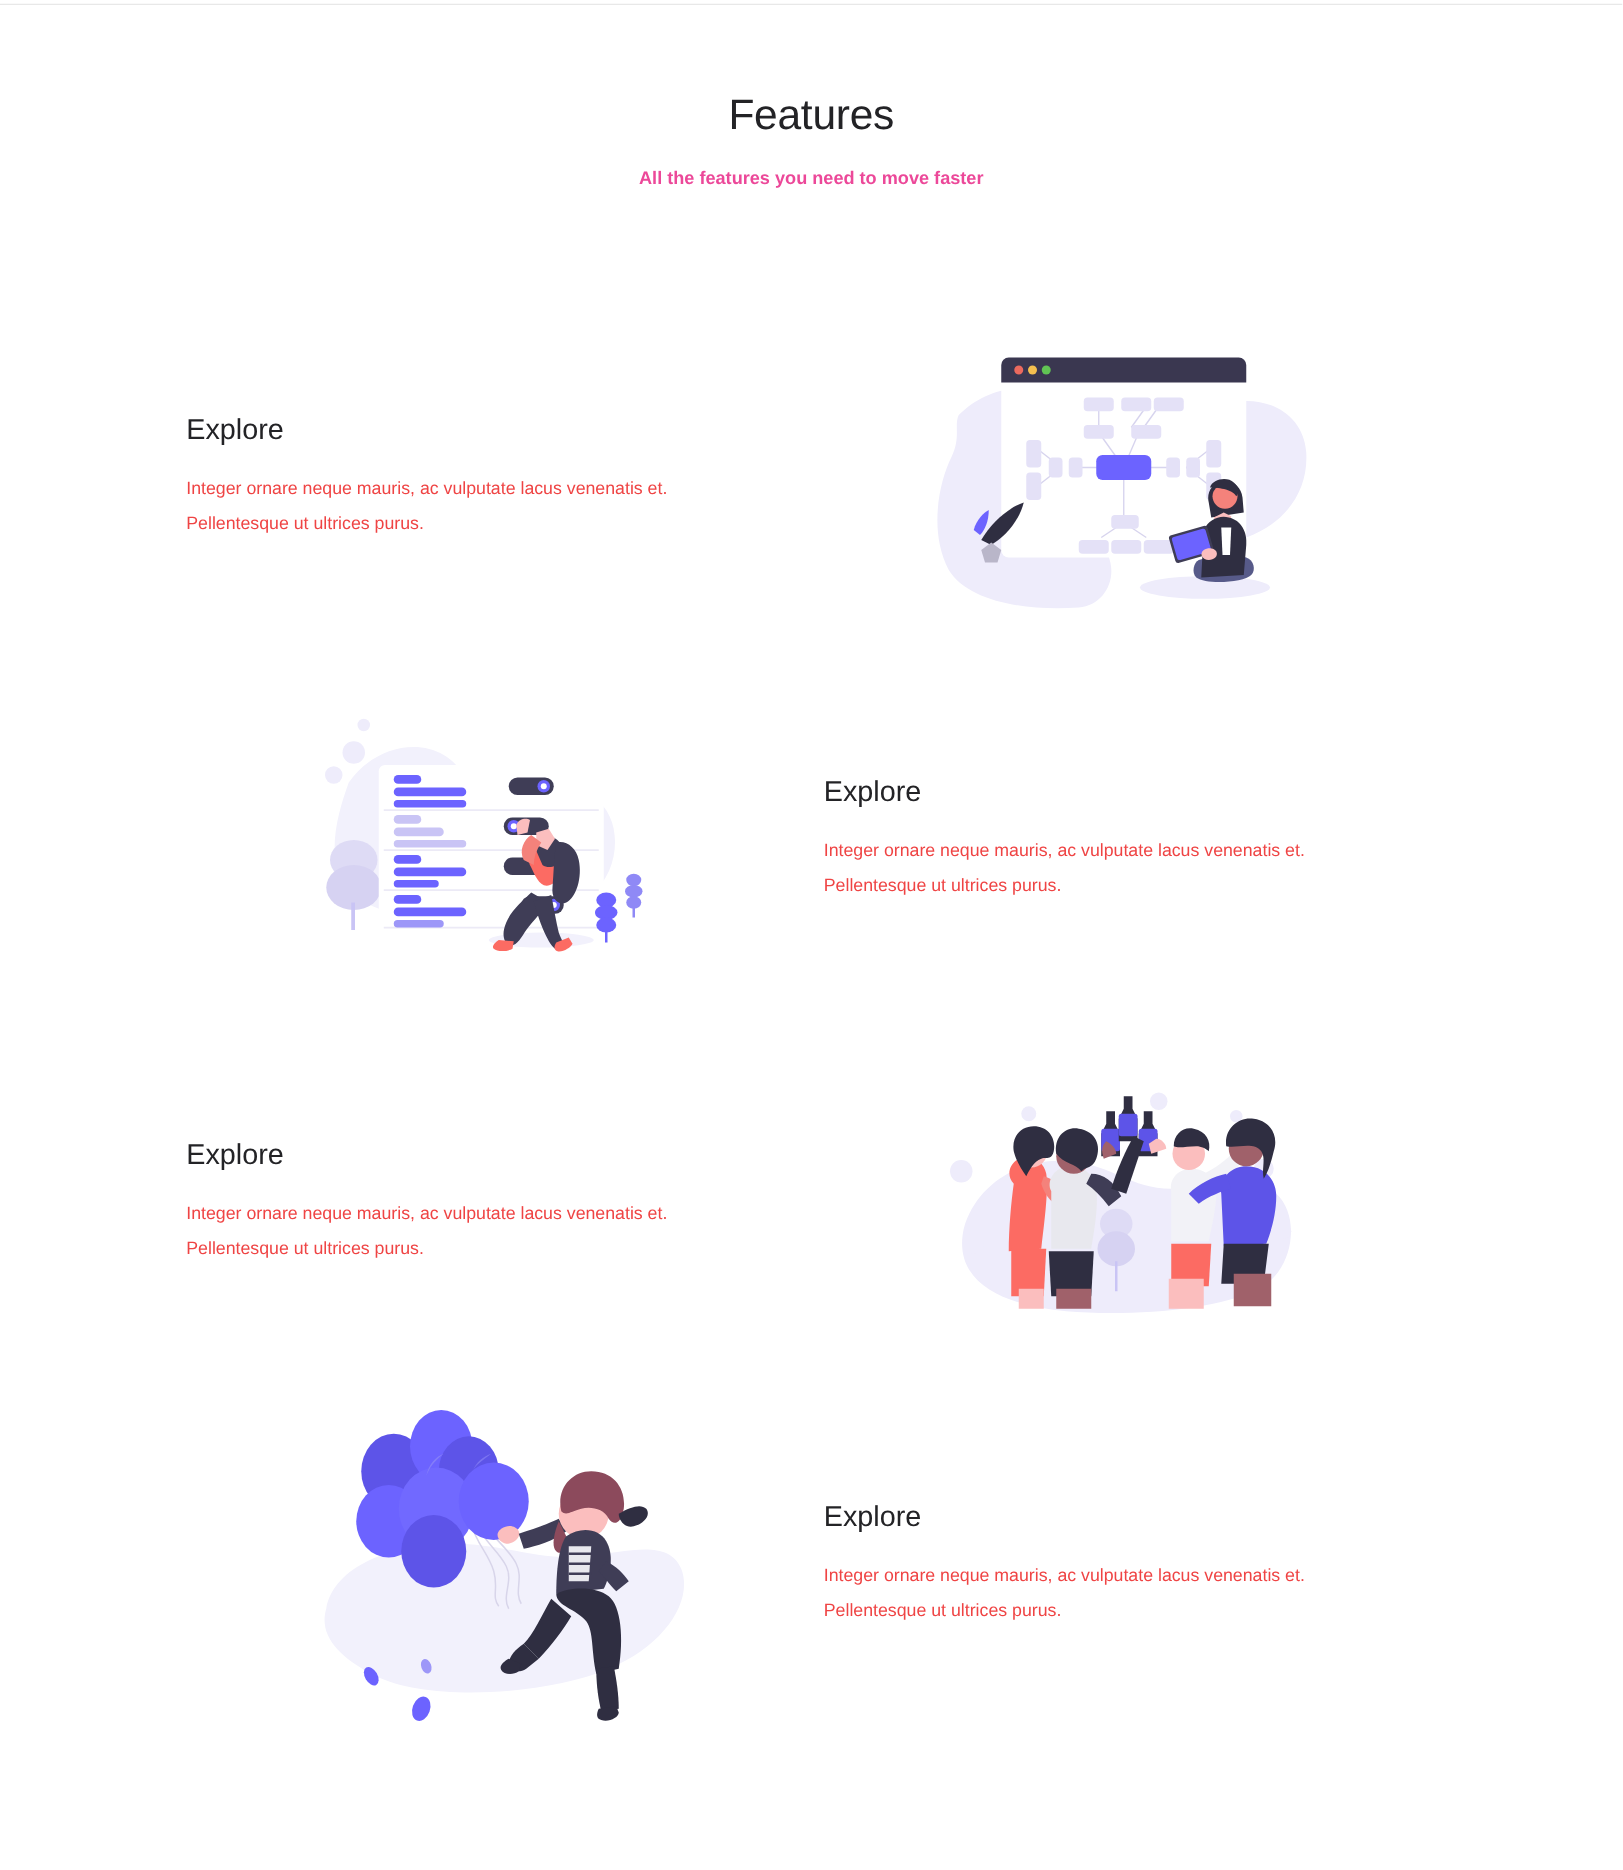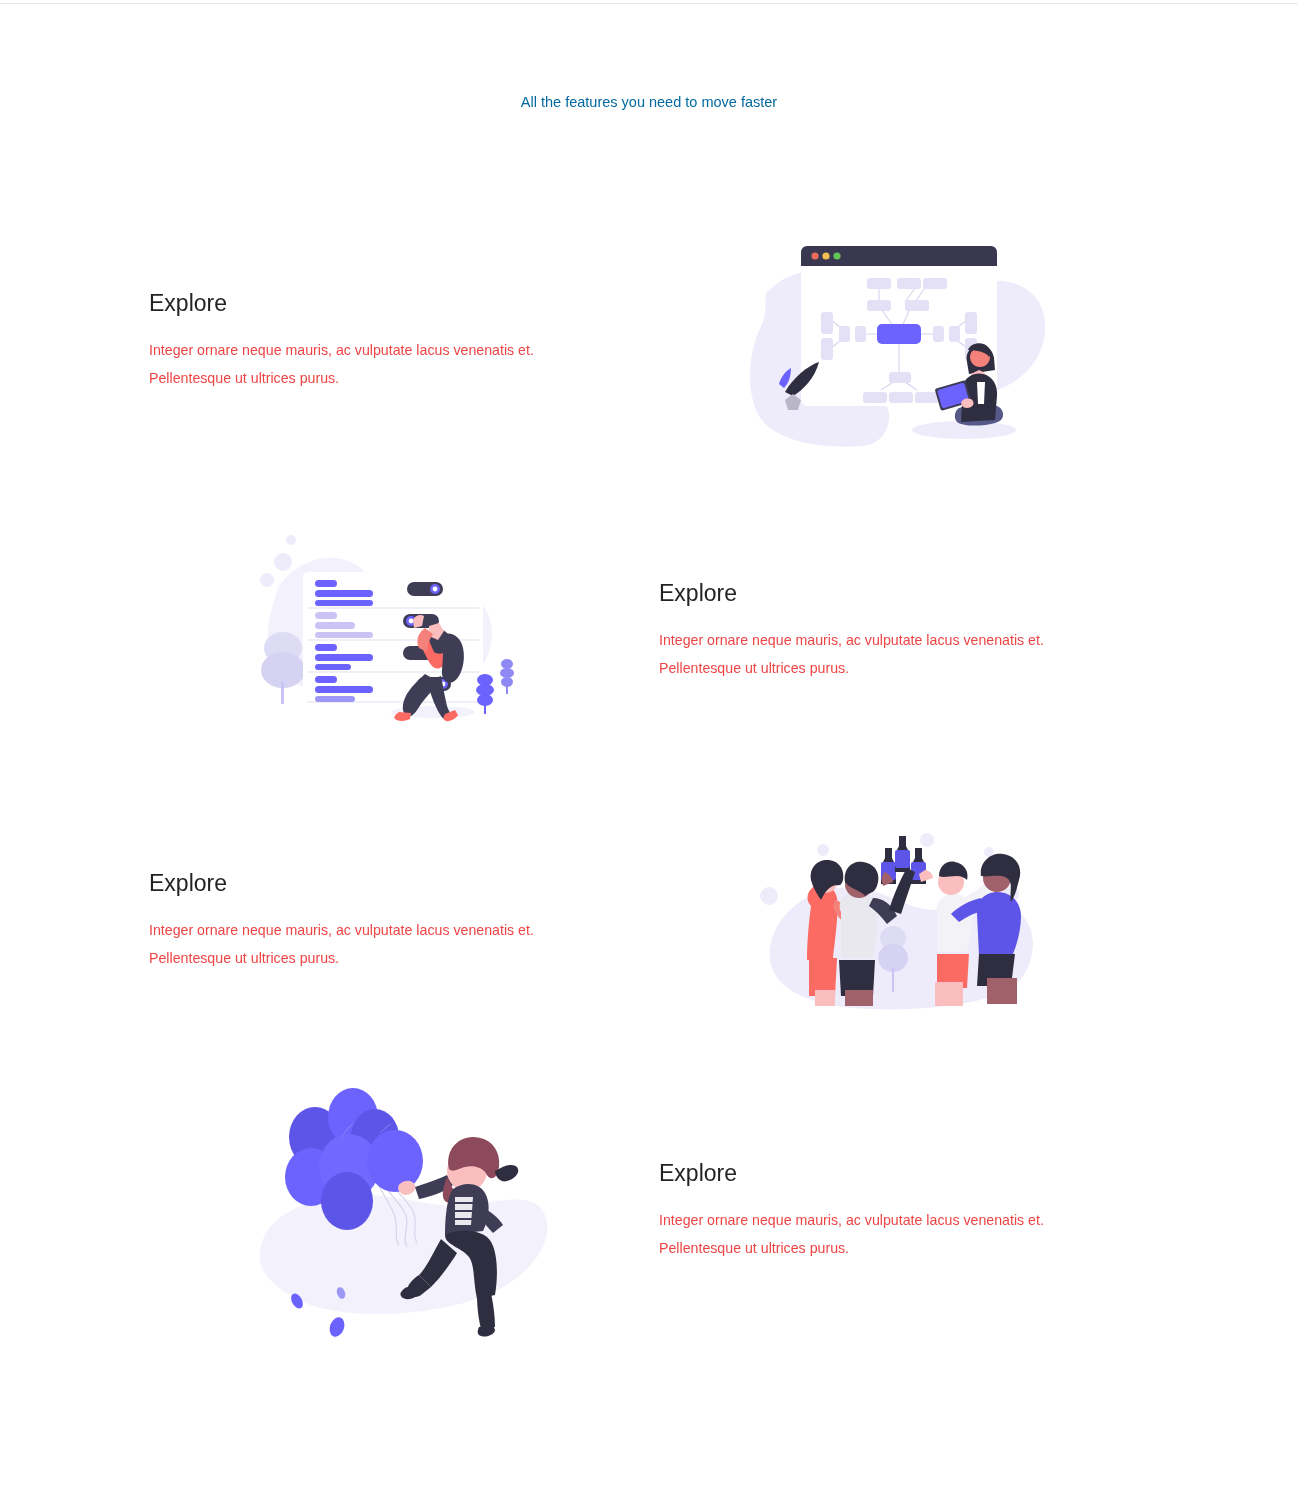--- a/index.html
+++ b/index.html
@@ -33,22 +33,22 @@
     font-size: 34px;
     font-weight: 400;
     letter-spacing: -0.2px;
     color: #232326;
     line-height: 1.2;
   }
 
   .page-subtitle {
     margin-top: 22px;
     font-size: 14.5px;
-    font-weight: 400;
-    color: #0369a1;
+    font-weight: 700;
+    color: #ec4899;
   }
 
   
   .features { margin-top: 86px; }
 
   .feature-row {
     display: flex;
     align-items: center;
     width: 1000px;
     margin: 0 auto;
@@ -91,20 +91,21 @@
   svg { display: block; overflow: visible; }
 </style>
 </head>
 <body>
 
 <div class="top-rule"></div>
 
 <div class="page">
 
   <header class="header">
+    <h1 class="page-title">Features</h1>
     <p class="page-subtitle">All the features you need to move faster</p>
   </header>
 
   <section class="features">
 
     <div class="feature-row">
       <div class="feature-text">
         <h2 class="feature-heading">Explore</h2>
         <p class="feature-desc">Integer ornare neque mauris, ac vulputate lacus venenatis et. Pellentesque ut ultrices purus.</p>
       </div>

